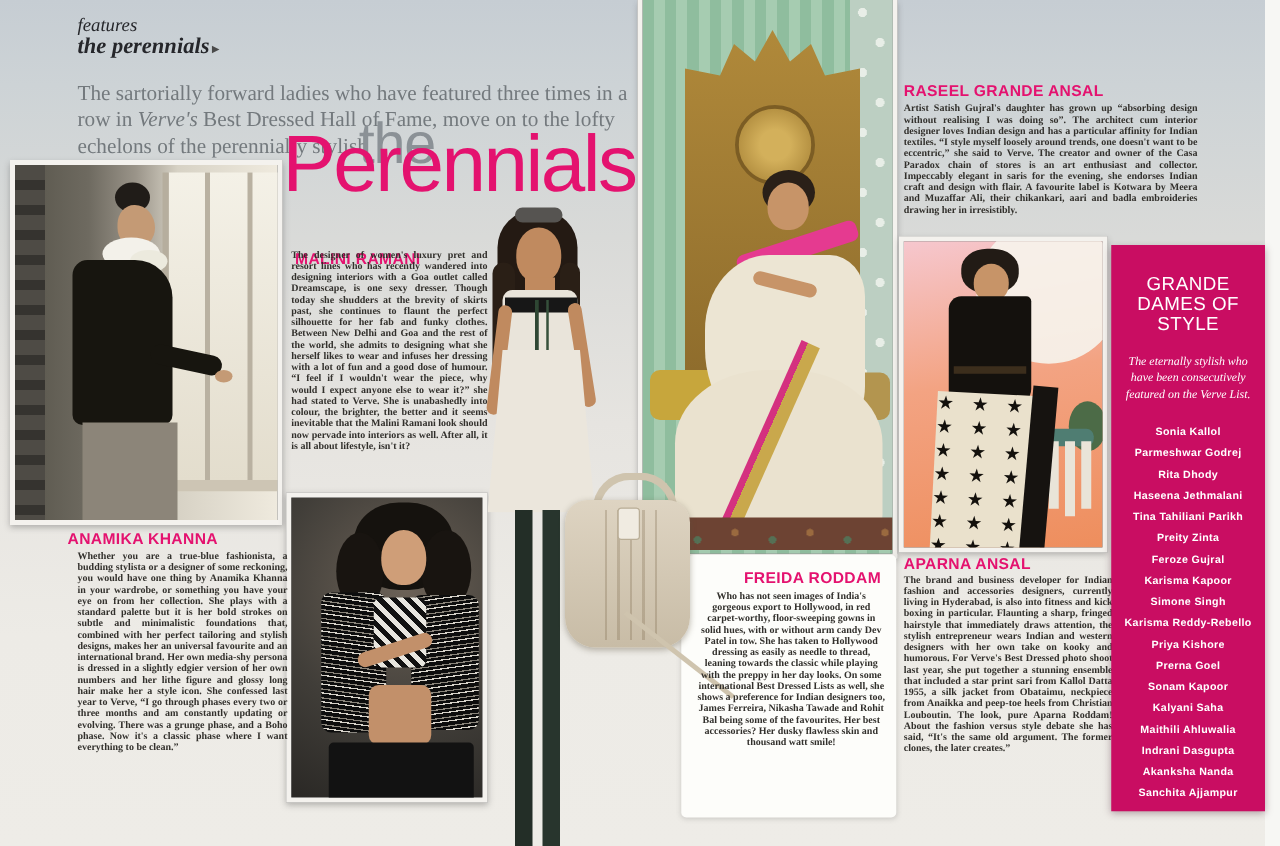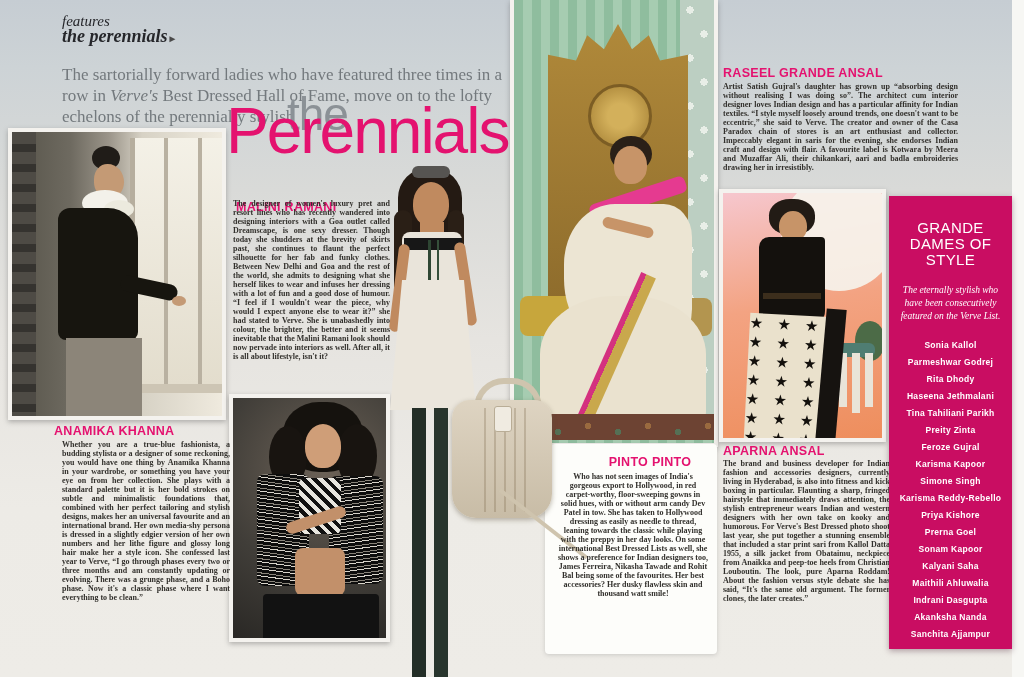--- a/index.html
+++ b/index.html
@@ -160,21 +160,21 @@
 
   <div class="abs h-pink" style="left:236px;top:184px;margin-top:16px;">MALINI RAMANI</div>
   <div class="abs body-txt" style="left:233px;top:199px;width:157px;">The designer of women's luxury pret and resort lines who has recently wandered into designing interiors with a Goa outlet called Dreamscape, is one sexy dresser. Though today she shudders at the brevity of skirts past, she continues to flaunt the perfect silhouette for her fab and funky clothes. Between New Delhi and Goa and the rest of the world, she admits to designing what she herself likes to wear and infuses her dressing with a lot of fun and a good dose of humour. “I feel if I wouldn't wear the piece, why would I expect anyone else to wear it?” she had stated to Verve. She is unabashedly into colour, the brighter, the better and it seems inevitable that the Malini Ramani look should now pervade into interiors as well. After all, it is all about lifestyle, isn't it?</div>
 
   <div class="abs h-pink" style="left:54px;top:424px;">ANAMIKA KHANNA</div>
   <div class="abs body-txt" style="left:62px;top:440px;width:168px;">Whether you are a true-blue fashionista, a budding stylista or a designer of some reckoning, you would have one thing by Anamika Khanna in your wardrobe, or something you have your eye on from her collection. She plays with a standard palette but it is her bold strokes on subtle and minimalistic foundations that, combined with her perfect tailoring and stylish designs, makes her an universal favourite and an international brand. Her own media-shy persona is dressed in a slightly edgier version of her own numbers and her lithe figure and glossy long hair make her a style icon. She confessed last year to Verve, “I go through phases every two or three months and am constantly updating or evolving. There was a grunge phase, and a Boho phase. Now it's a classic phase where I want everything to be clean.”</div>
 
   <div class="abs h-pink" style="left:723px;top:66px;">RASEEL GRANDE ANSAL</div>
   <div class="abs body-txt" style="left:723px;top:82px;width:235px;">Artist Satish Gujral's daughter has grown up “absorbing design without realising I was doing so”. The architect cum interior designer loves Indian design and has a particular affinity for Indian textiles. “I style myself loosely around trends, one doesn't want to be eccentric,” she said to Verve. The creator and owner of the Casa Paradox chain of stores is an art enthusiast and collector. Impeccably elegant in saris for the evening, she endorses Indian craft and design with flair. A favourite label is Kotwara by Meera and Muzaffar Ali, their chikankari, aari and badla embroideries drawing her in irresistibly.</div>
 
-  <div class="abs h-pink freida-head">PINTO PINTO</div>
+  <div class="abs h-pink freida-head">FREIDA RODDAM</div>
   <div class="abs body-txt freida-body">Who has not seen images of India's gorgeous export to Hollywood, in red carpet-worthy, floor-sweeping gowns in solid hues, with or without arm candy Dev Patel in tow. She has taken to Hollywood dressing as easily as needle to thread, leaning towards the classic while playing with the preppy in her day looks. On some international Best Dressed Lists as well, she shows a preference for Indian designers too, James Ferreira, Nikasha Tawade and Rohit Bal being some of the favourites. Her best accessories? Her dusky flawless skin and thousand watt smile!</div>
 
   <div class="abs h-pink" style="left:723px;top:444px;">APARNA ANSAL</div>
   <div class="abs body-txt" style="left:723px;top:459px;width:167px;">The brand and business developer for Indian fashion and accessories designers, currently living in Hyderabad, is also into fitness and kick boxing in particular. Flaunting a sharp, fringed hairstyle that immediately draws attention, the stylish entrepreneur wears Indian and western designers with her own take on kooky and humorous. For Verve's Best Dressed photo shoot last year, she put together a stunning ensemble that included a star print sari from Kallol Datta 1955, a silk jacket from Obataimu, neckpiece from Anaikka and peep-toe heels from Christian Louboutin. The look, pure Aparna Roddam! About the fashion versus style debate she has said, “It's the same old argument. The former clones, the later creates.”</div>
 
   <div class="abs sidebar">
     <div class="sb-title">GRANDE DAMES OF STYLE</div>
     <div class="sb-sub">The eternally stylish who have been consecutively featured on the Verve List.</div>
     <div class="sb-names">
         <div class="list-item">Sonia Kallol</div>

